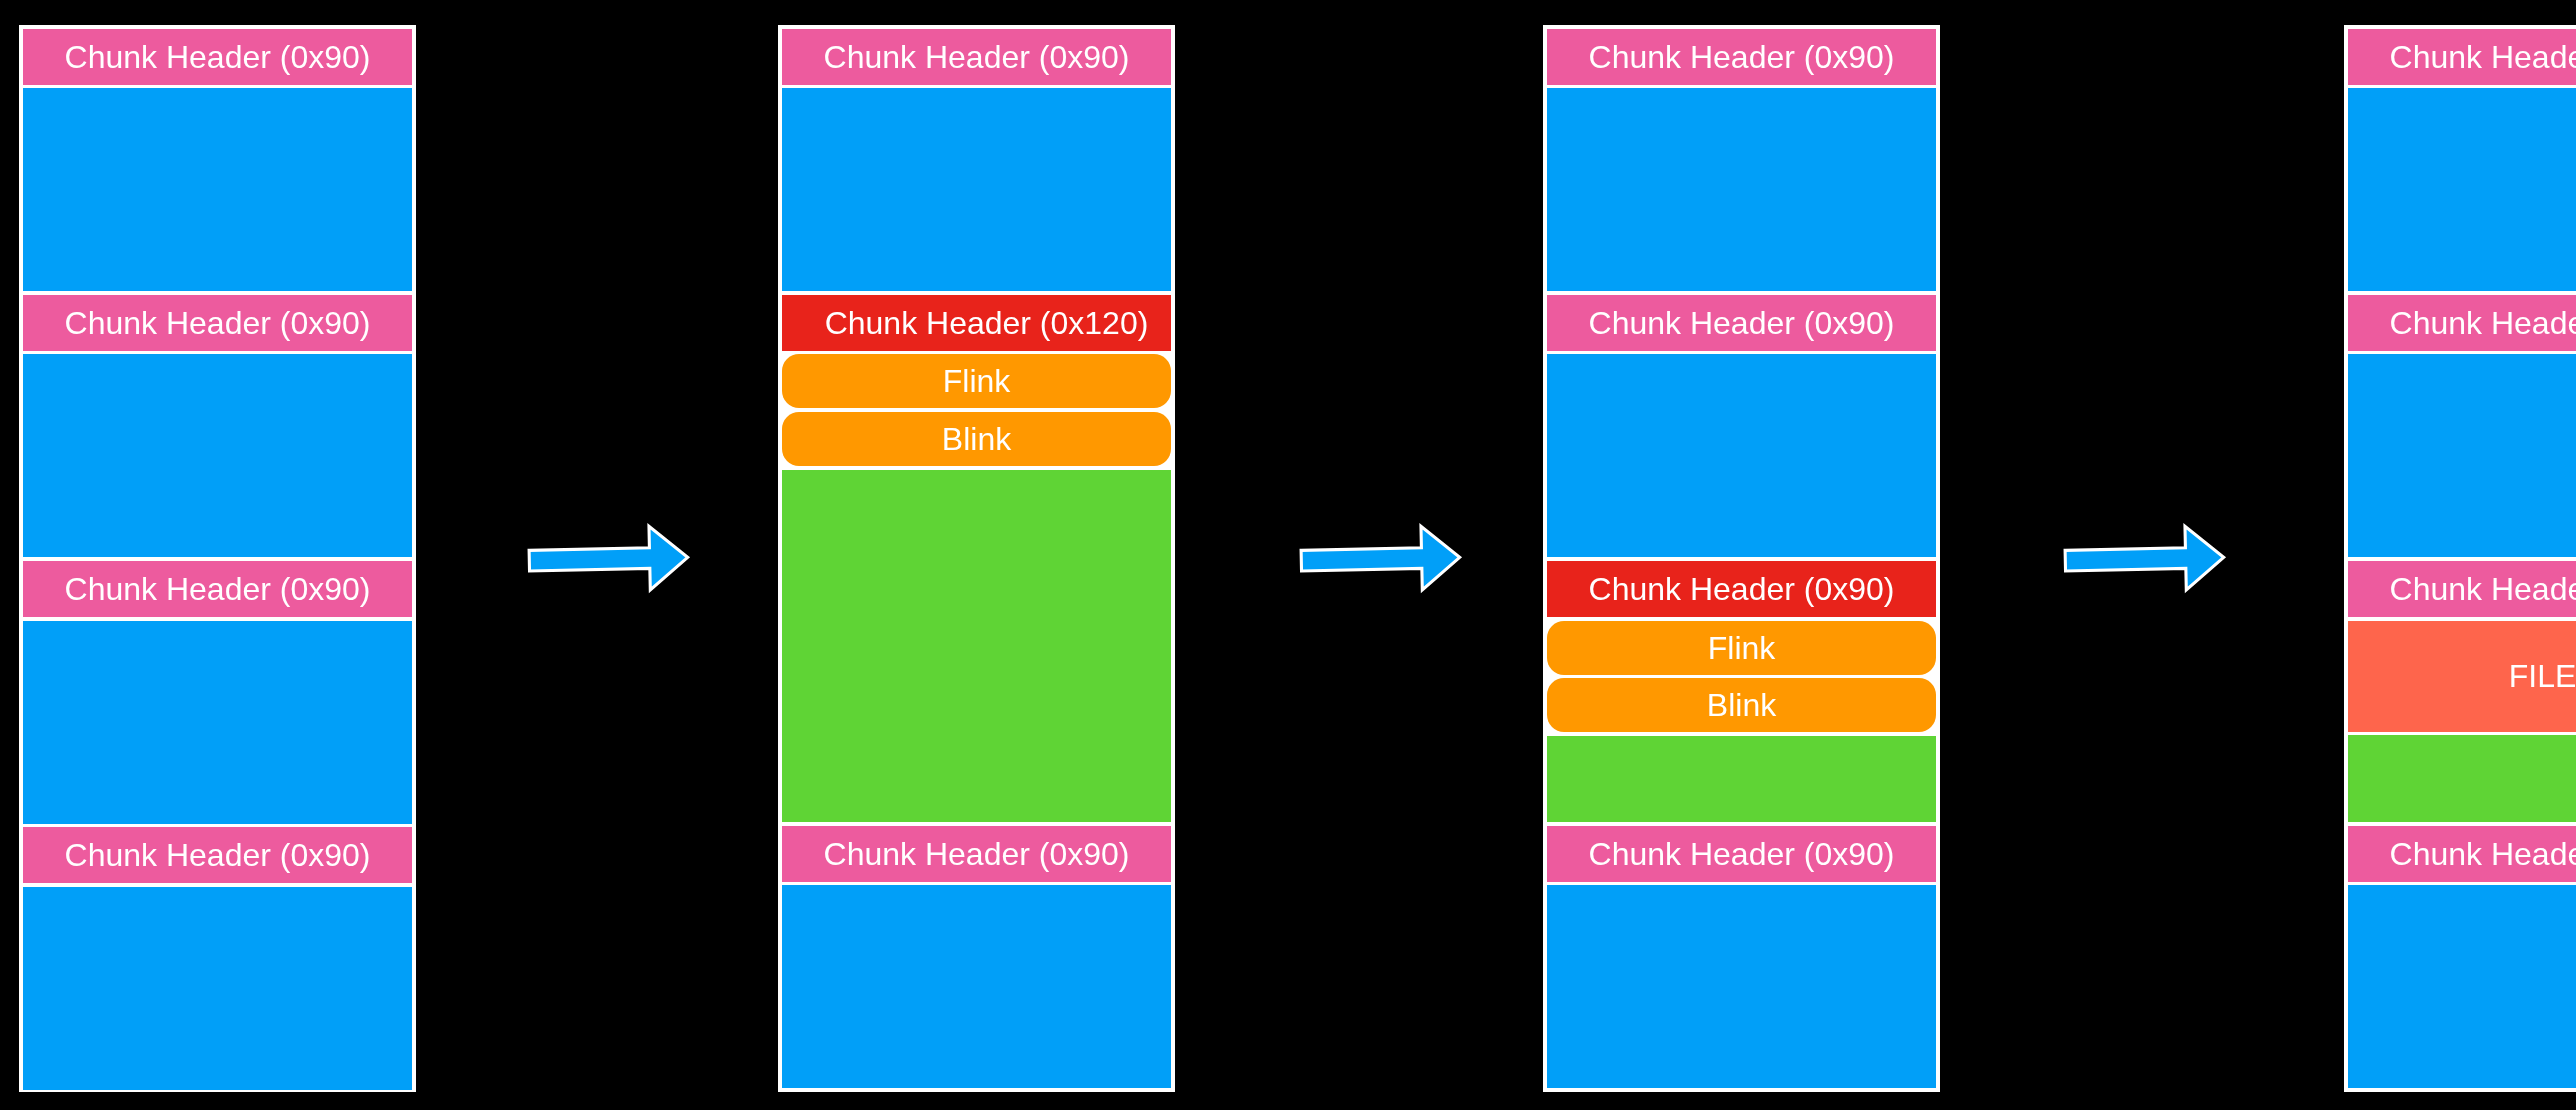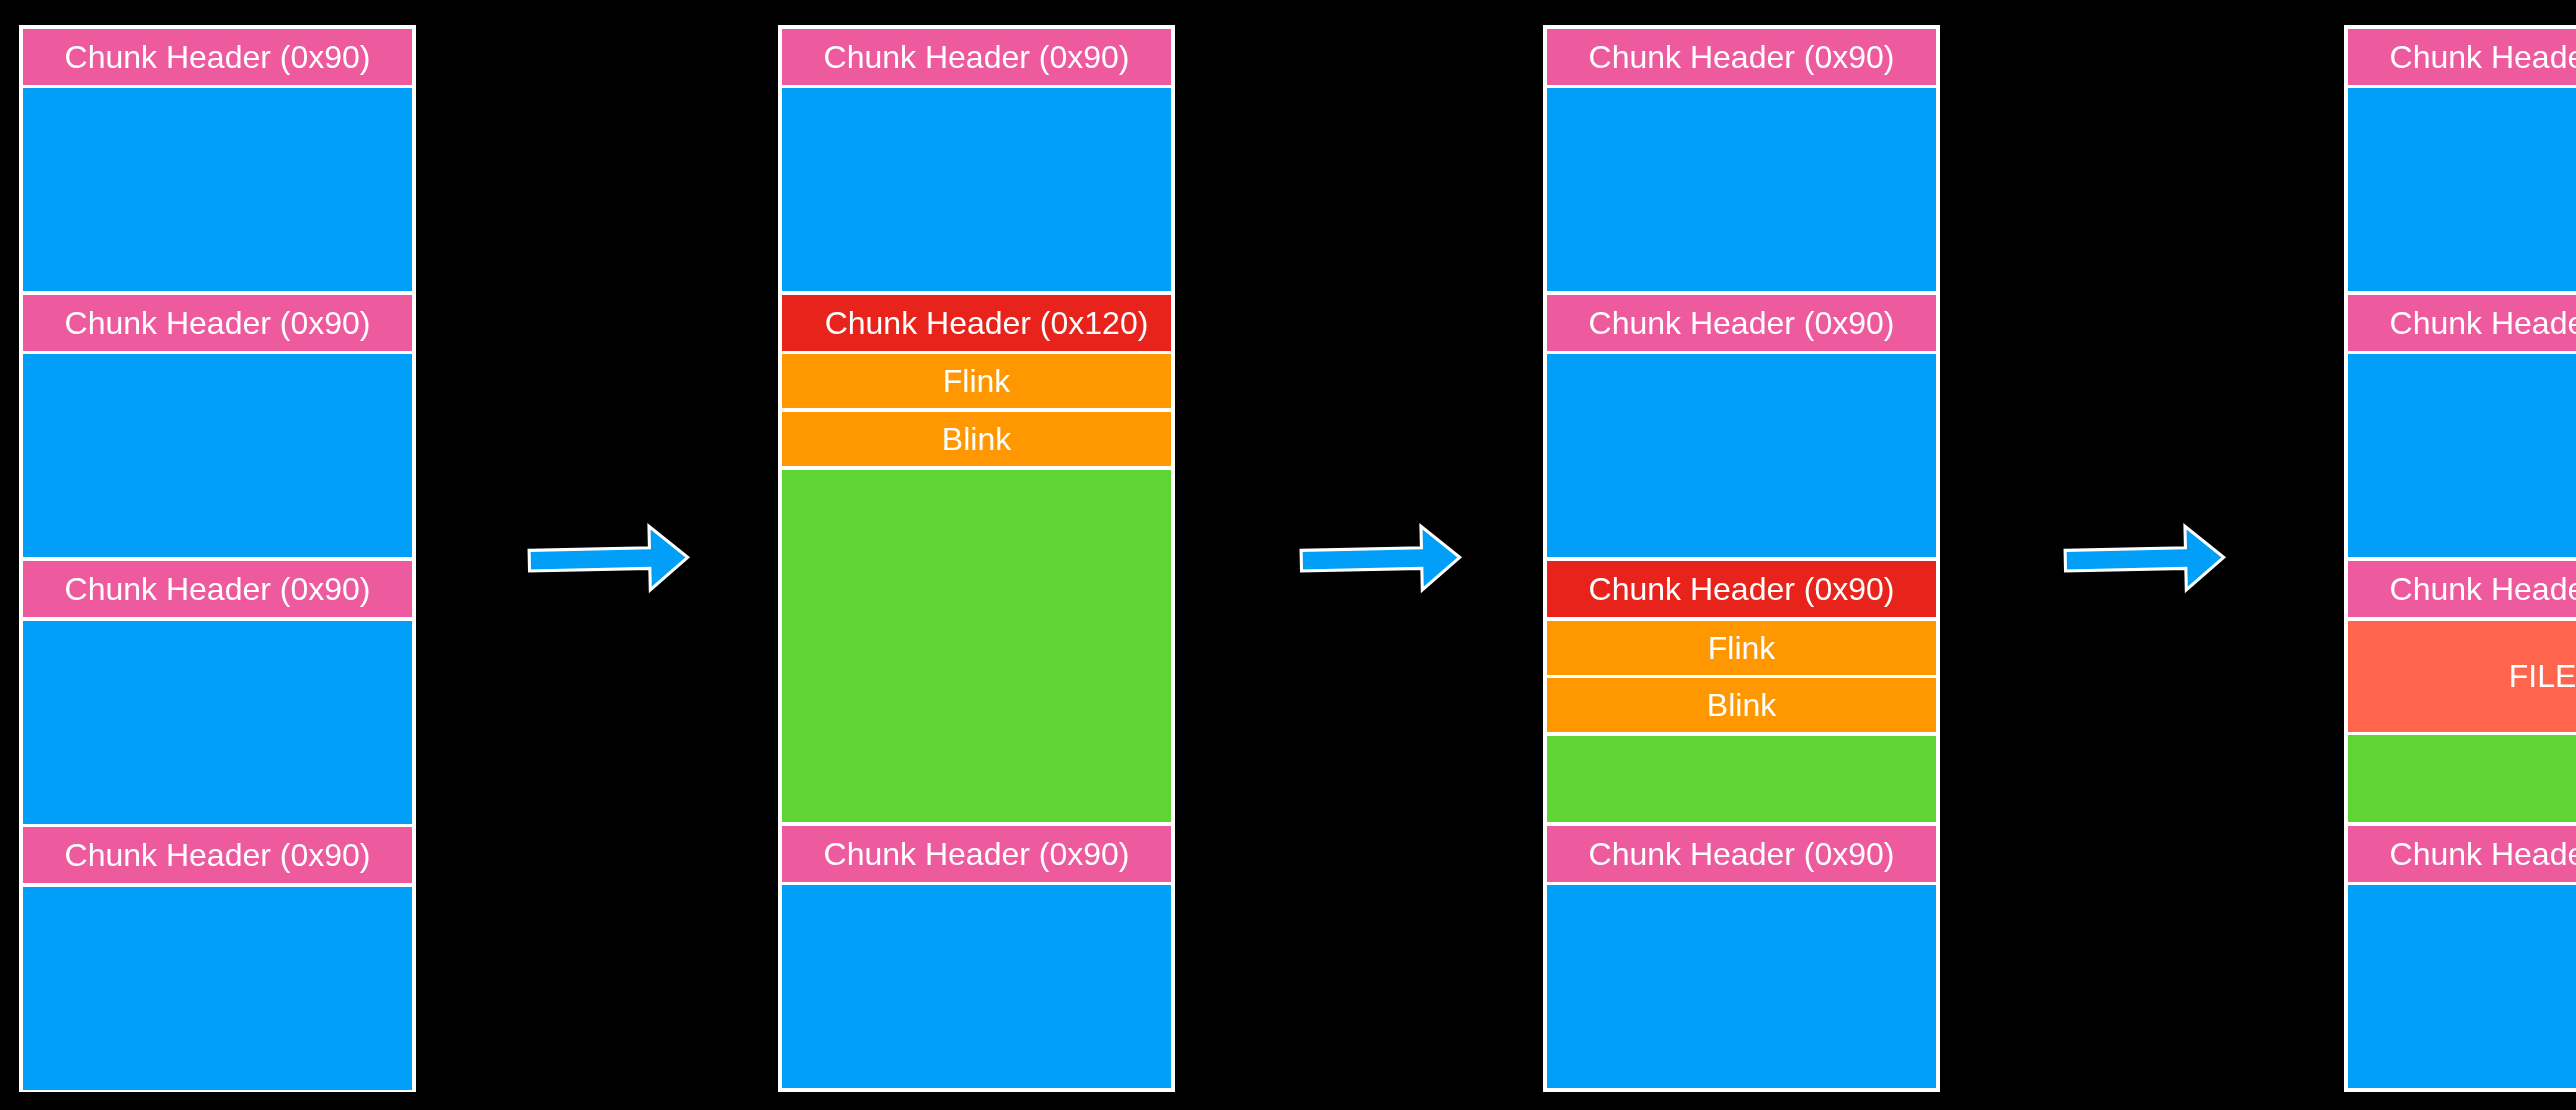--- a/index.html
+++ b/index.html
@@ -33,21 +33,21 @@
     justify-content: center;
     color: var(--white, #fff);
     font-size: 32px;
     line-height: 1;
     white-space: nowrap;
     overflow: hidden;
   }
   .seg.header.pink { background: var(--pink); }
   .seg.header.red  { background: var(--red); }
   .seg.body        { background: var(--blue); }
-  .seg.link        { background: var(--orange); }
+  .seg.link        { background: var(--orange); border-radius: 17px; }
   .seg.free        { background: var(--green); }
   .seg.file        { background: var(--tomato); }
   .arrow {
     position: absolute;
     width: 165px;
     height: 72px;
     transform: rotate(-1.2deg);
   }
 </style>
 </head>

